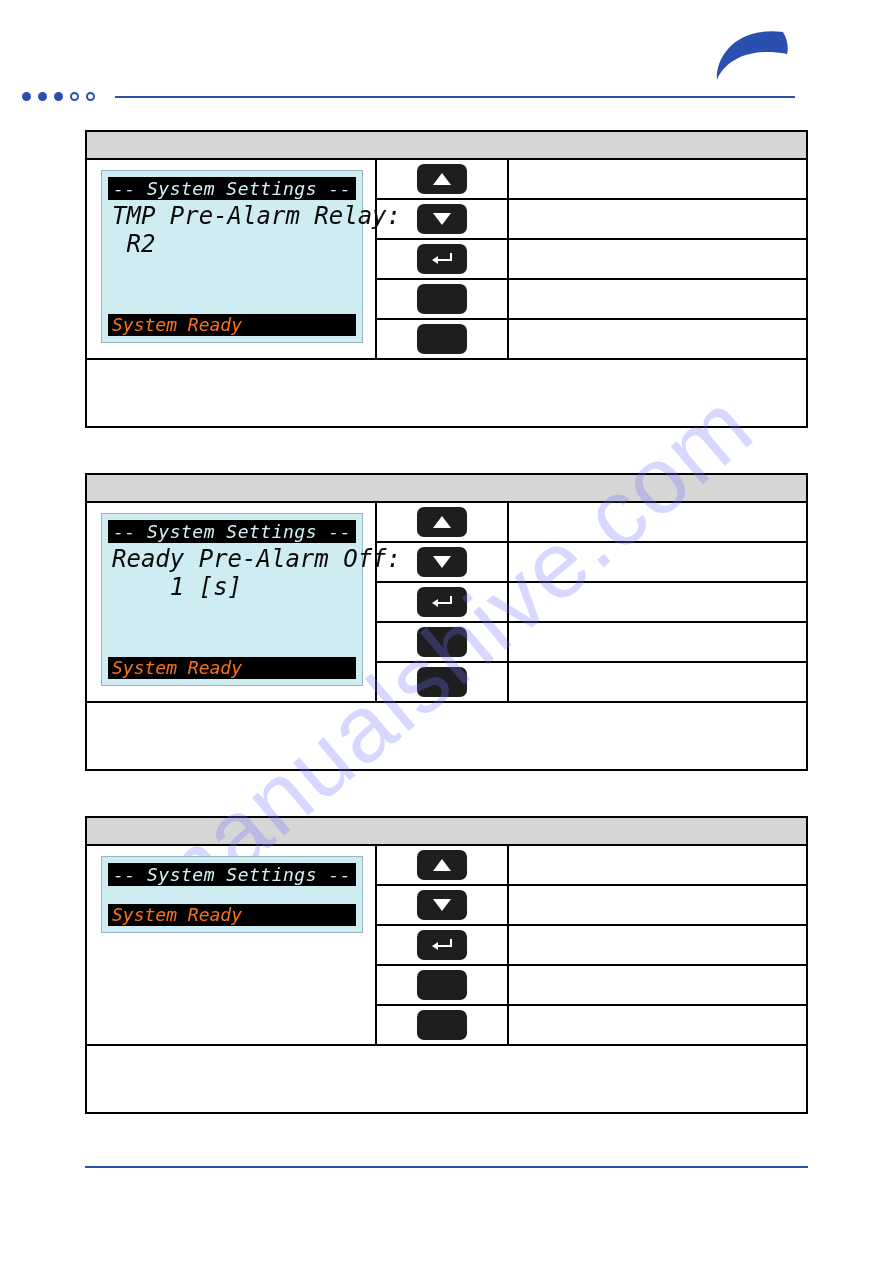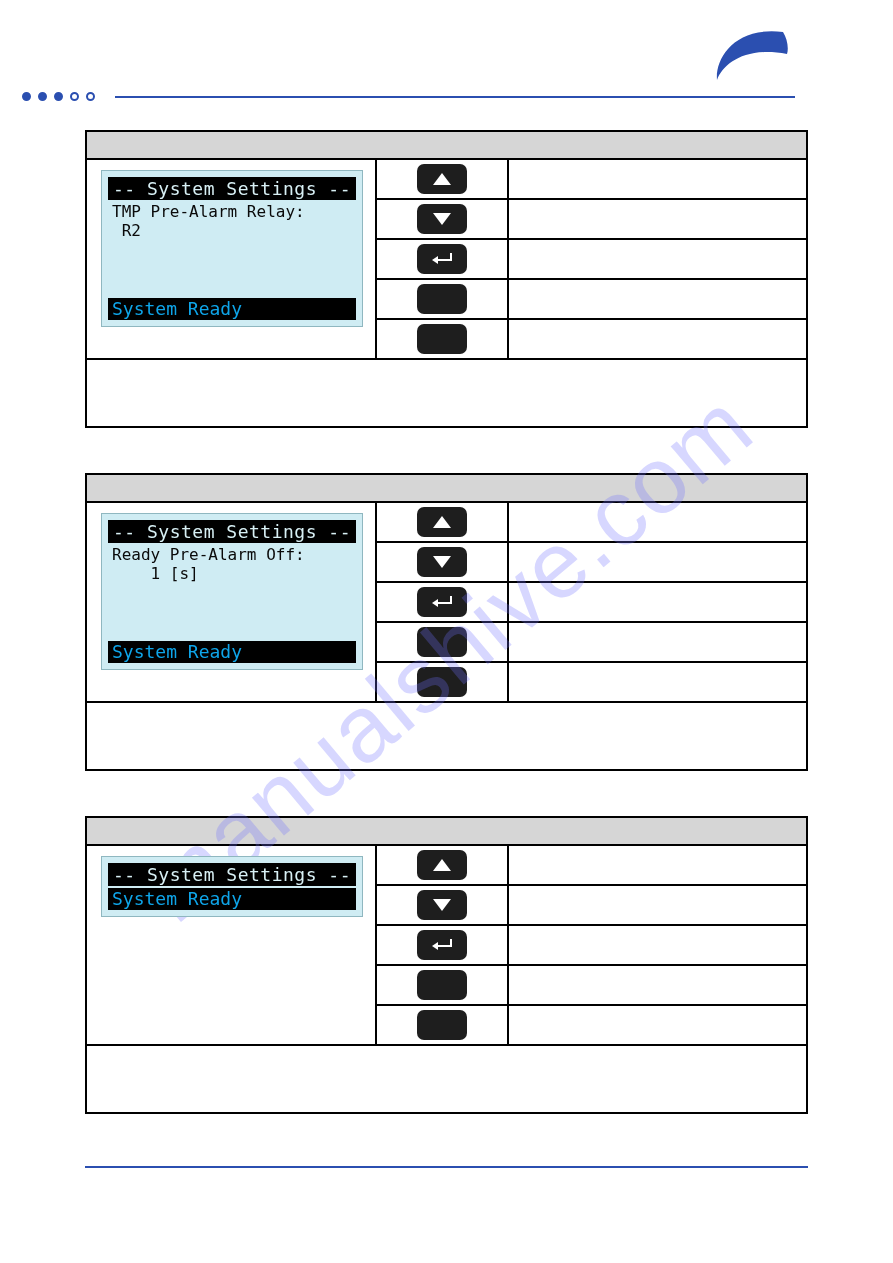--- a/index.html
+++ b/index.html
@@ -39,20 +39,21 @@
     position: absolute;
     left: 115px;
     top: 96px;
     height: 2px;
     width: 680px;
     background: #2b4fb0;
   }
 
   .content {
     padding: 30px 85px 0 85px;
+    font-style: italic;
   }
 
   .panel {
     border: 2px solid #000;
     margin-bottom: 45px;
   }
   .panel-title {
     background: #d6d6d6;
     height: 28px;
     border-bottom: 2px solid #000;
@@ -77,33 +78,33 @@
     background: #000;
     color: #d8f0f5;
     font-size: 18px;
     text-align: center;
     padding: 1px 0;
     font-family: "DejaVu Sans Mono","Courier New",monospace;
     letter-spacing: 0.5px;
   }
   .lcd-body {
     color: #0a0a0a;
-    font-size: 16px;
+    font-size: 24px;
     padding: 2px 4px 0 4px;
     min-height: 96px;
     font-family: "DejaVu Sans Mono","Courier New",monospace;
     white-space: pre;
   }
   .lcd-status {
     background: #000;
-    color: #0ea5e9;
+    color: #f97316;
     font-size: 18px;
     padding: 0 4px 1px 4px;
     font-family: "DejaVu Sans Mono","Courier New",monospace;
-    margin-top: 2px;
+    margin-top: 18px;
   }
   .btn-col {
     width: 132px;
     border-right: 2px solid #000;
     display: flex;
     flex-direction: column;
   }
   .btn-cell {
     flex: 1;
     border-bottom: 2px solid #000;

